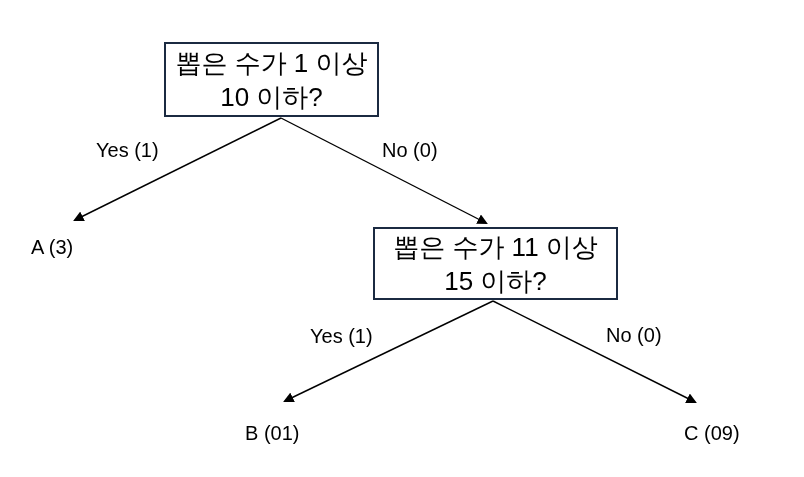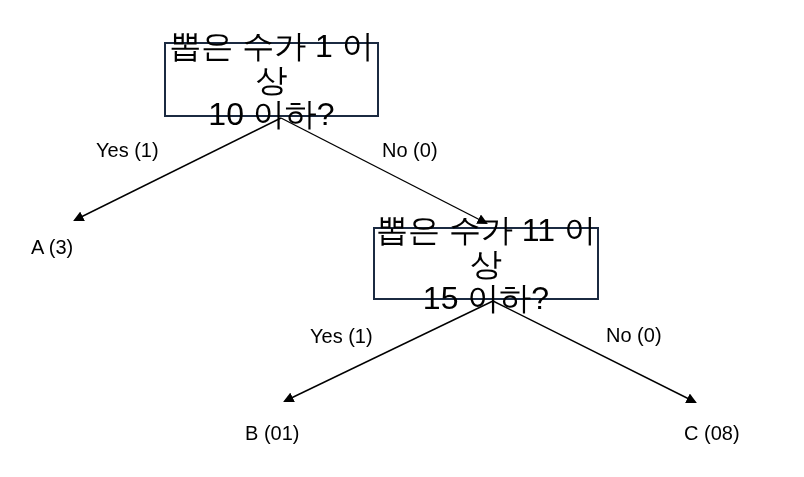--- a/index.html
+++ b/index.html
@@ -29,34 +29,34 @@
   }
   .decision-box {
     position: absolute;
     box-sizing: border-box;
     border: 2px solid var(--box-border, #1b2a41);
     background: #ffffff;
     display: flex;
     align-items: center;
     justify-content: center;
     text-align: center;
-    font-size: 32px;
+    font-size: 26px;
     line-height: 34px;
     white-space: pre-line;
   }
   .box-root {
     left: 164px;
     top: 42px;
     width: 215px;
     height: 75px;
   }
   .box-second {
     left: 373px;
     top: 227px;
-    width: 226px;
+    width: 245px;
     height: 73px;
   }
   .edge-label, .leaf-label {
     position: absolute;
     font-size: 20px;
     line-height: 26px;
     white-space: nowrap;
   }
   .lbl-root-yes  { left: 96px;  top: 137px; }
   .lbl-root-no   { left: 382px; top: 137px; }
@@ -94,15 +94,15 @@
   <span class="edge-label lbl-root-no">No (0)</span>
 
   <span class="edge-label lbl-second-yes">Yes (1)</span>
 
   <span class="edge-label lbl-second-no">No (0)</span>
 
   <span class="leaf-label lbl-leaf-a">A (3)</span>
 
   <span class="leaf-label lbl-leaf-b">B (01)</span>
 
-  <span class="leaf-label lbl-leaf-c">C (08)</span>
+  <span class="leaf-label lbl-leaf-c">C (09)</span>
 
 </div>
 
 </body></html>

